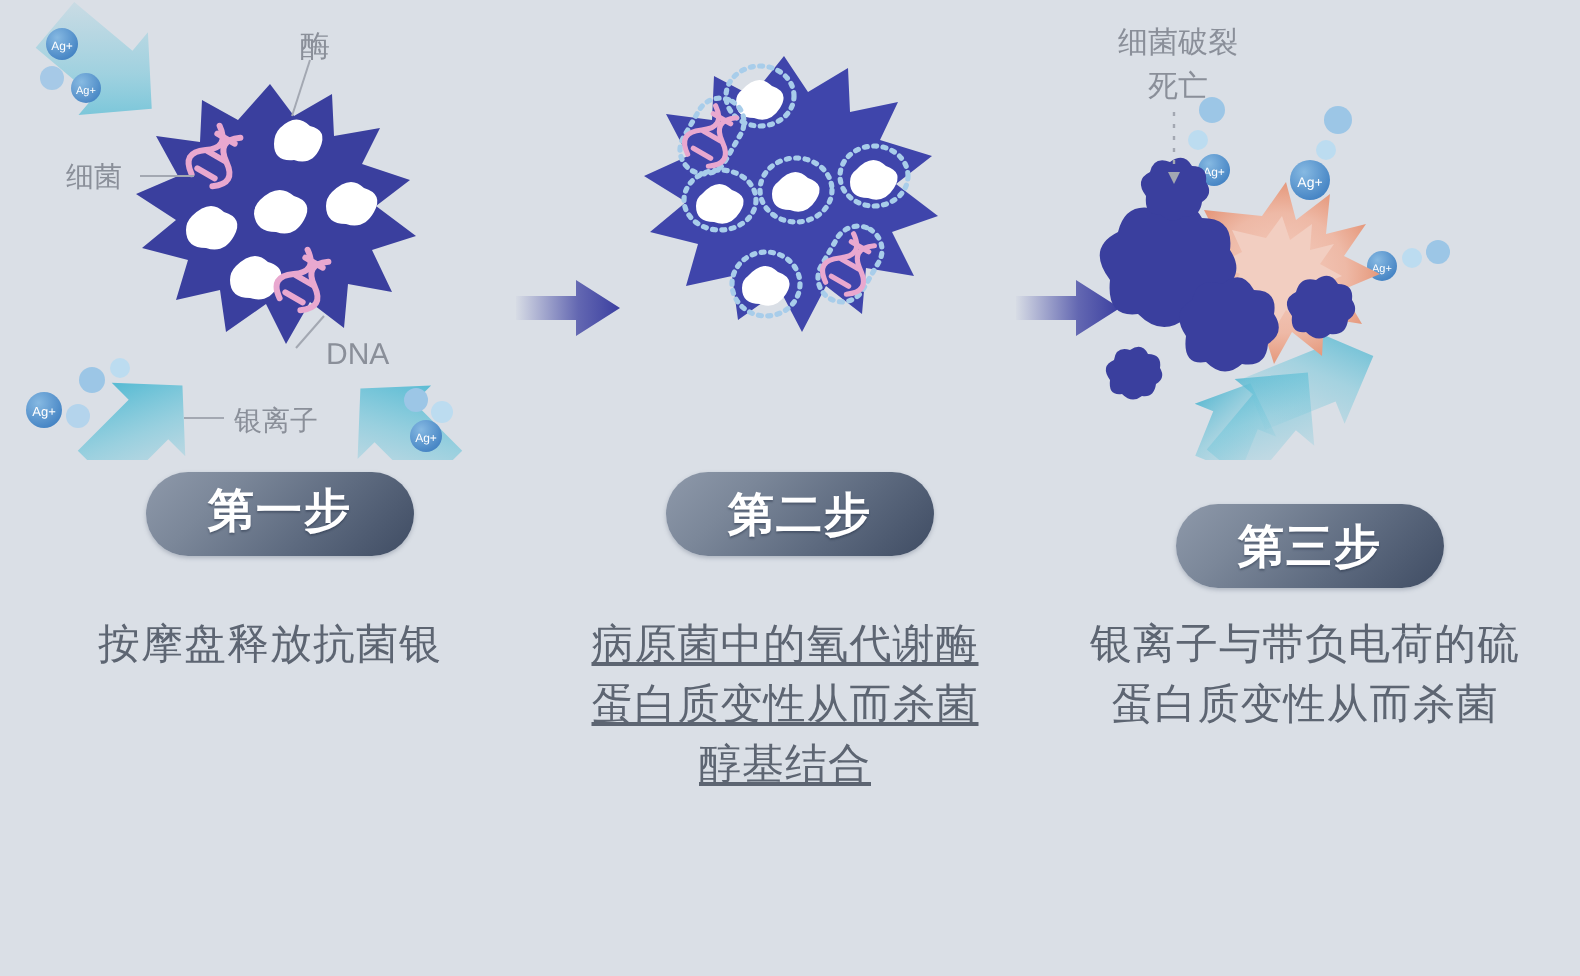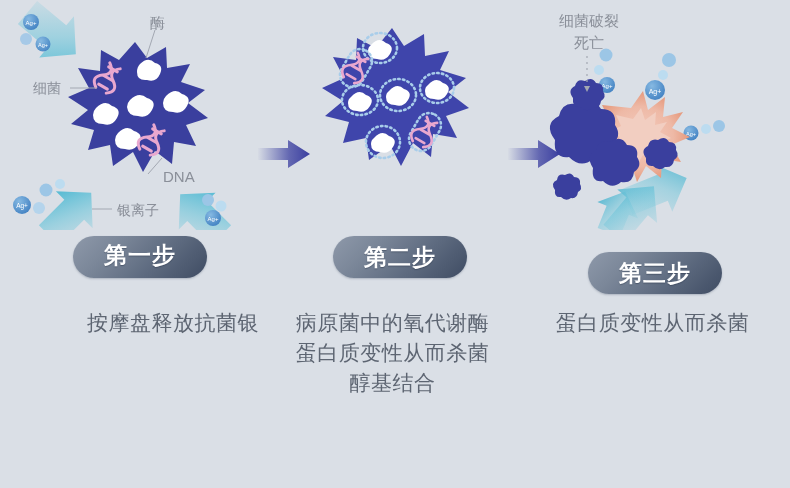--- a/index.html
+++ b/index.html
@@ -45,22 +45,22 @@
   
   .caption{
     position:absolute;
     color:#5d6572;
     font-size:21px;
     line-height:30px;
     text-align:center;
     width:100%;
     letter-spacing:.5px;
   }
-  #cap-1{top:308px;margin-left:38px;}
-  #cap-2{top:308px;}
+  #cap-1{top:308px;}
+  #cap-2{top:308px;text-decoration:underline;}
   #cap-3{top:308px;}
   .caption div{white-space:nowrap;}
 
   
   .flow-arrow{position:absolute;top:138px;width:52px;height:32px;}
   #flow-arrow-1{left:258px;}
   #flow-arrow-2{left:508px;}
 </style>
 </head>
 <body>
@@ -372,17 +372,18 @@
         <text x="44" y="26" font-size="15" fill="#8a8f99" font-family="Liberation Sans, sans-serif">细菌破裂</text>
         <text x="59" y="48" font-size="15" fill="#8a8f99" font-family="Liberation Sans, sans-serif">死亡</text>
       </svg>
     </div>
 
     <div class="pill" id="pill-3" style="left:73px;">
       <span>第三步</span>
     </div>
 
     <div class="caption" id="cap-3">
+      <div>银离子与带负电荷的硫</div>
       <div>蛋白质变性从而杀菌</div>
     </div>
   </div>
 
 </div>
 
 </body></html>

